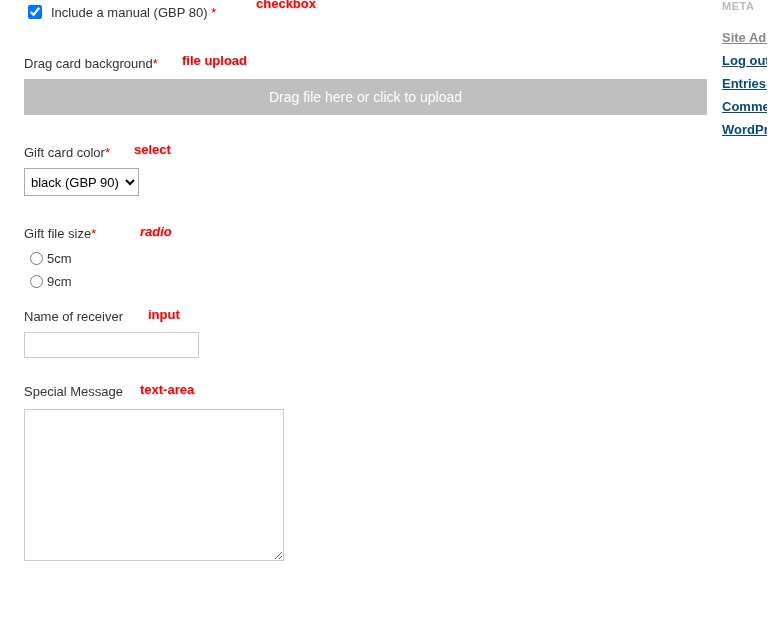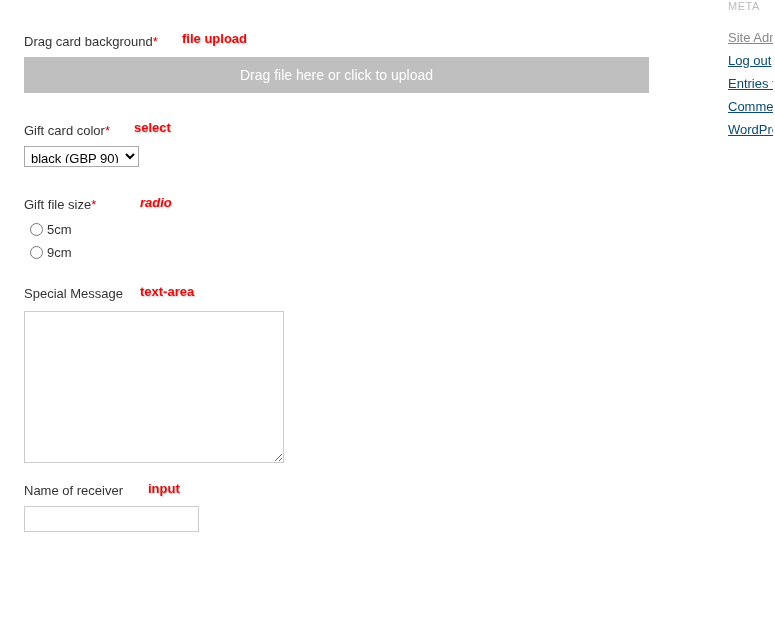--- a/index.html
+++ b/index.html
@@ -14,25 +14,26 @@
     position: relative;
   }
   .main {
     position: absolute;
     left: 24px;
     top: 0;
     width: 660px;
   }
   .sidebar {
     position: absolute;
-    right: 2px;
+    right: 8px;
     top: 0;
     width: 45px;
     overflow: hidden;
     white-space: nowrap;
+    font-weight: bold;
   }
   .field-group { margin-top: 24px; }
   .field-group.first { margin-top: 0; }
   .label {
     display: inline-block;
     color: #333;
     font-size: 13px;
   }
   .req { color: #c00; }
   .annot {
@@ -48,38 +49,38 @@
     align-items: center;
     gap: 6px;
     margin-top: 2px;
   }
   input[type=checkbox] {
     width: 14px; height: 14px;
   }
   
   .upload-zone {
     margin-top: 8px;
-    width: 625px;
+    width: 683px;
     height: 36px;
     background: #bfbfbf;
     color: #fff;
     font-size: 14px;
     display: flex;
     align-items: center;
     justify-content: center;
     cursor: pointer;
   }
   
   select.gc-select {
     margin-top: 8px;
     font-size: 13px;
     padding: 3px 2px;
     border: 1px solid #aaa;
     background: #fff;
-    height: 21px;
+    height: 28px;
   }
   
   .radio-list { margin-top: 10px; }
   .radio-item {
     display: flex;
     align-items: center;
     gap: 4px;
     margin-left: 6px;
     margin-bottom: 8px;
   }
@@ -124,20 +125,30 @@
     margin-bottom: 8px;
     white-space: nowrap;
   }
   .side-link.muted { color: #888; }
 </style>
 </head>
 <body>
 
 <div class="main">
 
+  <div class="field-group first" style="position:relative;">
+    <div class="checkbox-row">
+      <input type="checkbox" checked="" style="">
+      <span class="label">
+        <span>Include a manual (GBP 80)</span>
+        <span class="req">*</span>
+      </span>
+    </div>
+    <span class="annot" style="left:232px; top:-6px;">checkbox</span>
+  </div>
 
   <div class="field-group" style="position:relative; margin-top:34px;">
     <span class="label">
       <span>Drag card background</span><span class="req">*</span>
     </span>
     <span class="annot" style="left:158px; top:-3px;">file upload</span>
     <div class="upload-zone">Drag file here or click to upload</div>
   </div>
 
   <div class="field-group" style="position:relative; margin-top:30px;">
@@ -161,30 +172,30 @@
           <input type="radio" name="gcsize" style="">
           <span>5cm</span>
         </div>
         <div class="radio-item">
           <input type="radio" name="gcsize" style="">
           <span>9cm</span>
         </div>
       </div>
   </div>
 
+  <div class="field-group" style="position:relative; margin-top:20px;">
+    <span class="label">Name of receiver</span>
+    <span class="annot" style="left:124px; top:-2px;">input</span>
+    <input type="text" class="text-input" value="" style="">
+  </div>
+
   <div class="field-group" style="position:relative; margin-top:26px;">
     <span class="label">Special Message</span>
     <span class="annot" style="left:116px; top:-2px;">text-area</span>
     <textarea class="msg-area" style=""></textarea>
-  </div>
-
-  <div class="field-group" style="position:relative; margin-top:20px;">
-    <span class="label">Name of receiver</span>
-    <span class="annot" style="left:124px; top:-2px;">input</span>
-    <input type="text" class="text-input" value="" style="">
   </div>
 
 </div>
 
 <div class="sidebar">
   <div class="side-head">META</div>
   <a href="#" class="side-link muted">Site Admin</a>
   <a href="#" class="side-link">Log out</a>
   <a href="#" class="side-link">Entries feed</a>
   <a href="#" class="side-link">Comments feed</a>

